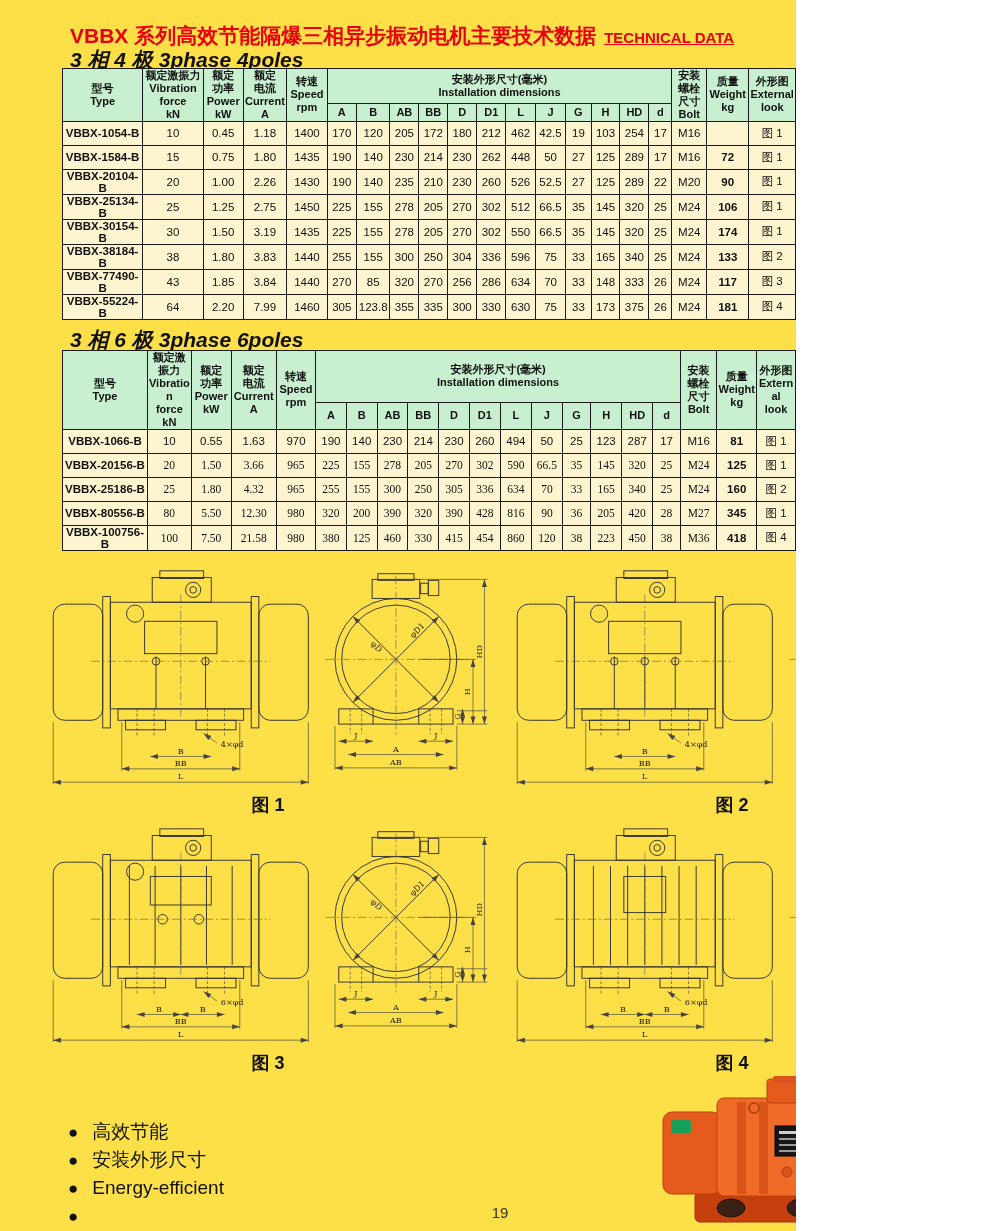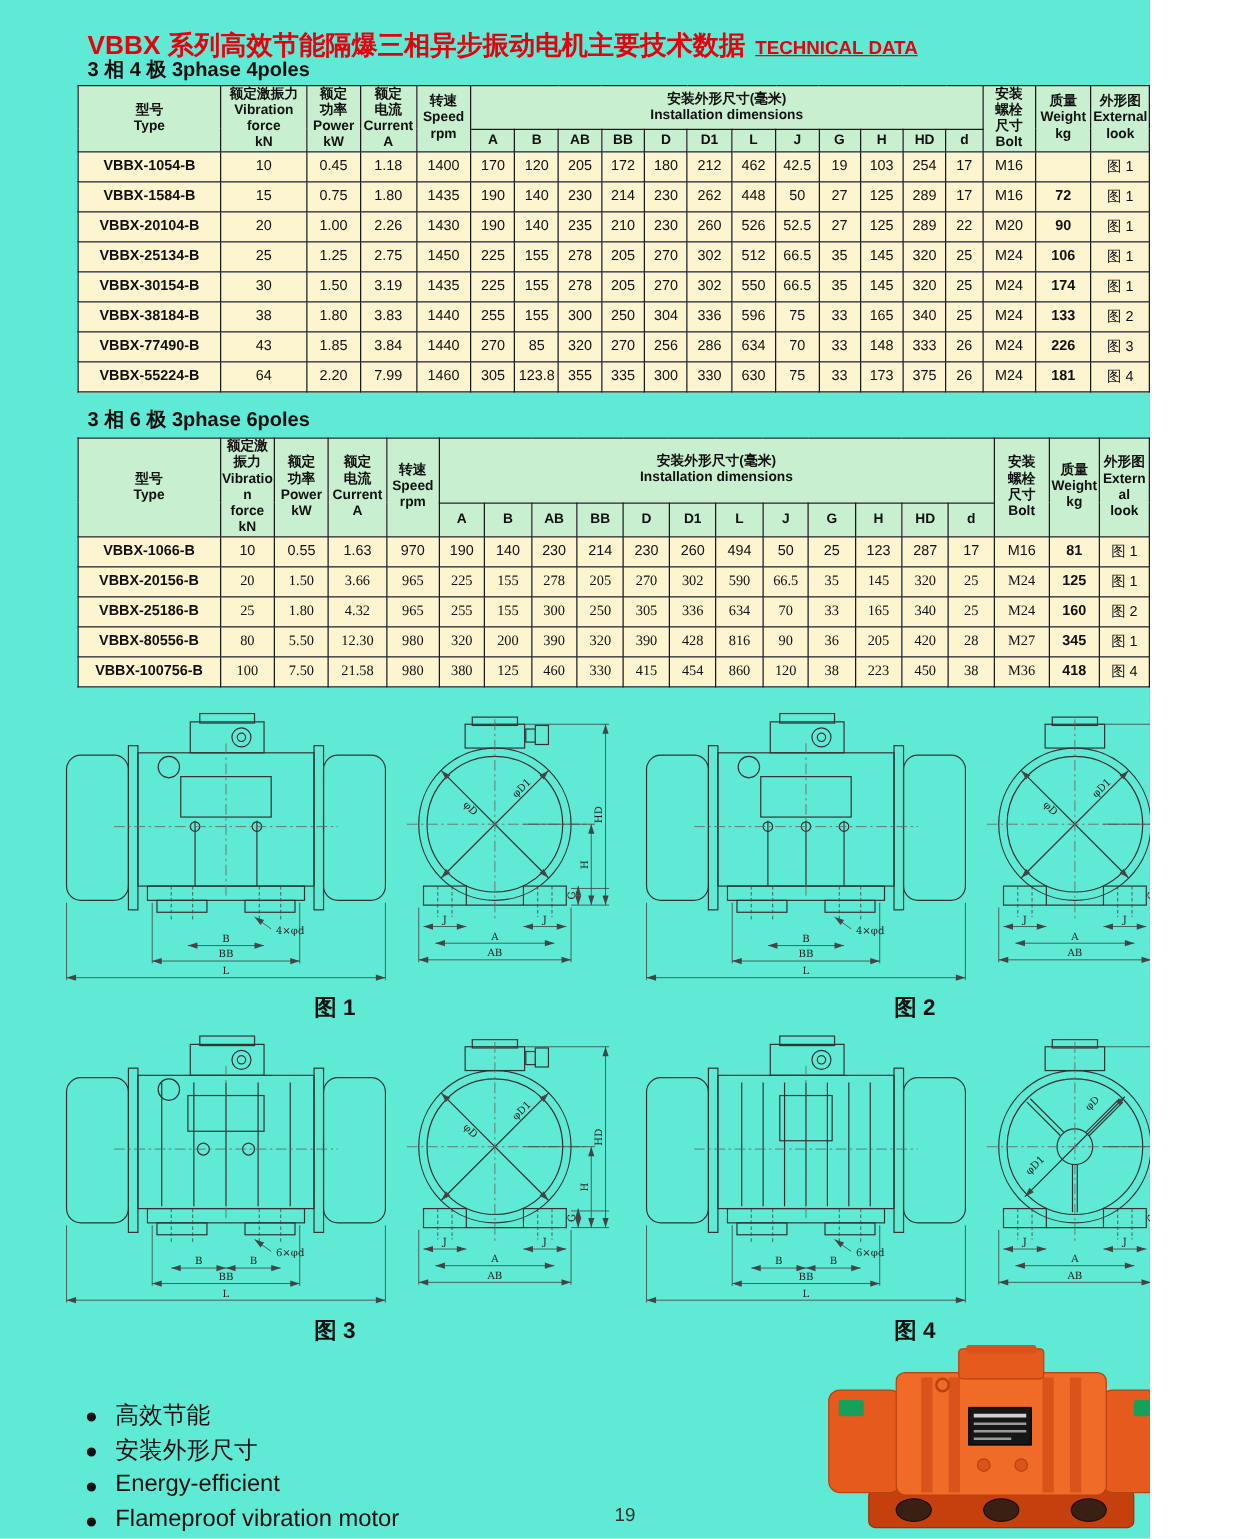--- a/index.html
+++ b/index.html
@@ -1,20 +1,20 @@
 <!DOCTYPE html>
 <html><head>
 <meta charset="utf-8">
 <style>
   html,body{margin:0;padding:0;background:#ffffff;}
-  .page{position:relative;width:920px;height:1231px;background:#5eead4;overflow:hidden;
+  .page{position:relative;width:796px;height:1231px;background:#fde047;overflow:hidden;
         font-family:"Liberation Sans",sans-serif;color:#111;}
   .title{position:absolute;left:70px;top:22px;font-size:21px;font-weight:bold;color:#e8000d;white-space:nowrap;}
   .title .ten{font-size:15px;text-decoration:underline;margin-left:8px;}
-  .sec-title{position:absolute;left:70px;font-size:16px;font-weight:600;color:#101010;}
+  .sec-title{position:absolute;left:70px;font-size:21px;font-weight:600;color:#101010;font-style:italic;}
   .sec1{top:46px;}
   .sec2{top:326px;}
   table.spec{position:absolute;left:62px;border-collapse:collapse;table-layout:fixed;background:#fff;}
   table.spec{border:1.5px solid #1a1a1a;}
   .t1{top:68px;}
   .t2{top:350px;}
   table.spec th,table.spec td{border:1px solid #1a1a1a;padding:0 1px;text-align:center;vertical-align:middle;overflow:hidden;}
   table.spec th{background:#c8f0d0;font-size:11px;font-weight:600;line-height:1.18;white-space:pre-line;}
   table.spec td{background:#fdf5d0;font-size:11.5px;height:23px;}
   .t2 td{height:25px;}
@@ -266,21 +266,21 @@
           <td>270</td>
           <td>256</td>
           <td>286</td>
           <td>634</td>
           <td>70</td>
           <td>33</td>
           <td>148</td>
           <td>333</td>
           <td>26</td>
           <td>M24</td>
-          <td class="weight">226</td>
+          <td class="weight">117</td>
           <td>图 3</td>
         </tr>
         <tr>
           <td class="model">VBBX-55224-B</td>
           <td>64</td>
           <td>2.20</td>
           <td>7.99</td>
           <td>1460</td>
           <td>305</td>
           <td>123.8</td>
@@ -1082,21 +1082,20 @@
     <div class="feat">
         <span class="bdot">●</span>
         <span>安装外形尺寸</span>
       </div>
     <div class="feat">
         <span class="bdot">●</span>
         <span>Energy-efficient</span>
       </div>
     <div class="feat">
         <span class="bdot">●</span>
-        <span>Flameproof vibration motor</span>
       </div>
   </div>
 
   <div class="product-photo">
     <svg viewBox="0 0 292 152" width="292" height="152">
       <rect x="40" y="116" width="212" height="30" rx="5" fill="#c6400e" stroke="#9c3009"></rect>
       <ellipse cx="76" cy="132" rx="14" ry="9" fill="#3a2012" stroke="#20100a"></ellipse>
       <ellipse cx="146" cy="132" rx="14" ry="9" fill="#3a2012" stroke="#20100a"></ellipse>
       <ellipse cx="216" cy="132" rx="14" ry="9" fill="#3a2012" stroke="#20100a"></ellipse>
       <rect x="8" y="36" width="58" height="82" rx="9" fill="#e65a1e" stroke="#b8430f"></rect>

